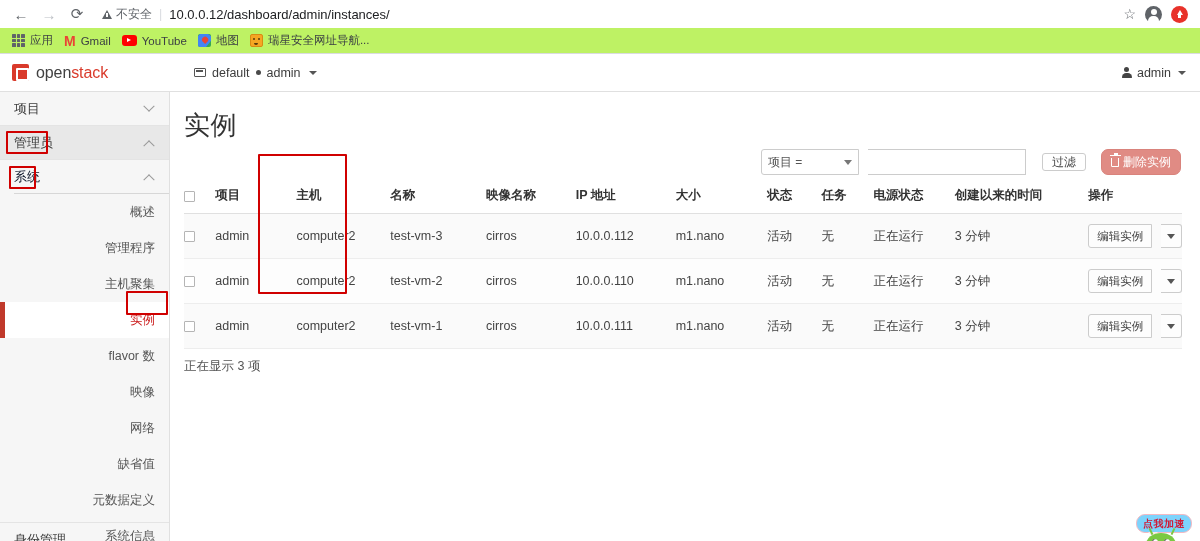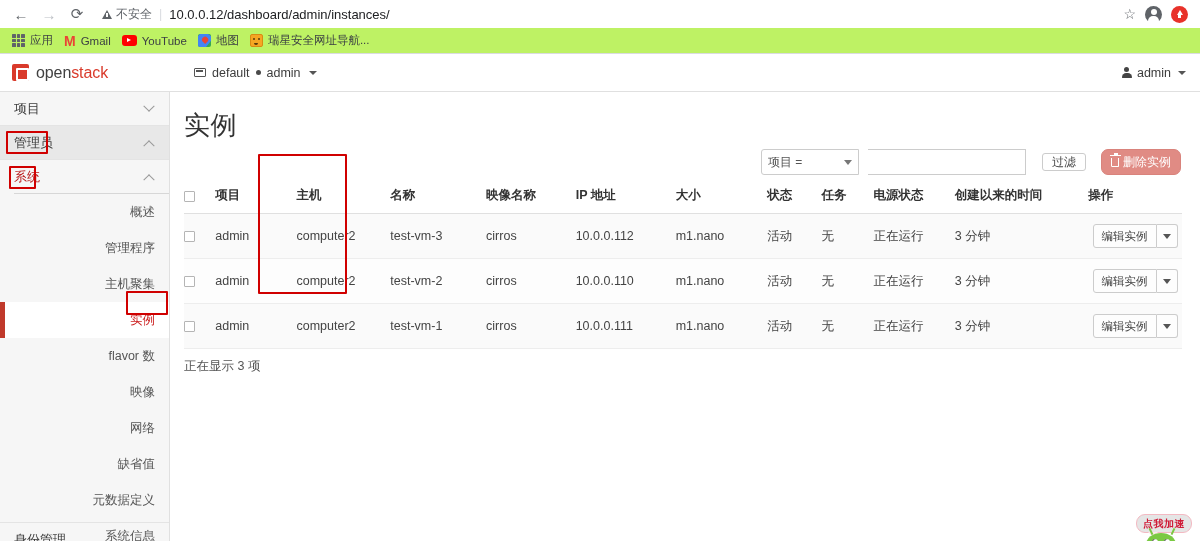--- a/index.html
+++ b/index.html
@@ -184,21 +184,21 @@
   }
   .nav-group.active-group { background: #e8e8e8; }
   .chev {
     width: 8px; height: 8px; border-right: 1.4px solid #999; border-bottom: 1.4px solid #999;
     display: inline-block; margin-right: 2px;
   }
   .chev.down { transform: rotate(45deg) translate(-2px,-2px); }
   .chev.up { transform: rotate(-135deg) translate(-2px,-2px); }
   .sub-head {
     height: 34px; display:flex; align-items:center; justify-content: space-between;
-    padding: 0 14px; font-size: 13px; color:#b91c1c; background:#f6f6f6; cursor:pointer;
+    padding: 0 14px; font-size: 13px; color:#0f172a; background:#f6f6f6; cursor:pointer;
     position: relative;
   }
   .sub-head::after {
     content:""; position:absolute; left:14px; right:0; bottom:0; height:1px; background:#d7d7d7;
   }
   .nav-sub-item {
     height: 36px; display:flex; align-items:center; justify-content:flex-end;
     padding: 0 14px; font-size: 12.5px; color:#555; background:#f6f6f6; cursor:pointer;
     position: relative;
   }
@@ -281,21 +281,21 @@
   .col-name{ width: 92px; }
   .col-img { width: 86px; }
   .col-ip  { width: 96px; }
   .col-size{ width: 88px; margin-left: 33px; }
   .col-stat{ width: 52px; }
   .col-task{ width: 50px; }
   .col-pwr { width: 78px; }
   .col-time{ width: 128px; }
   .col-act { width: 90px; }
 
-  .act-group { display: flex; justify-content: center; }
+  .act-group { display: flex; justify-content: space-between; }
   .act-main {
     height: 24px; padding: 0 8px; border: 1px solid #ccc; border-radius: 3px 0 0 3px;
     background: #fdfdfd; font-size: 11.5px; color: #444; display:flex; align-items:center;
     cursor: pointer;
   }
   .act-caret-btn {
     height: 24px; width: 21px; border: 1px solid #ccc; border-left: none; border-radius: 0 3px 3px 0;
     background: #fdfdfd; display:flex; align-items:center; justify-content:center; cursor:pointer;
   }
   .act-caret {
@@ -309,21 +309,21 @@
     position: absolute; border: 2.5px solid #d00000; pointer-events: none; z-index: 50;
     border-radius: 1px;
   }
 
   
   #float-widget {
     position: absolute; right: 2px; bottom: 0px; width: 68px; height: 46px; z-index: 60;
   }
   .fw-bubble {
     position:absolute; left: 6px; top: 4px; width: 56px; height: 19px;
-    background: #e5e5e5; border: 1px solid #f3b9c2; border-radius: 9px;
+    background: #7dd3fc; border: 1px solid #f3b9c2; border-radius: 9px;
     font-size: 10px; color: #d01c38; display:flex; align-items:center; justify-content:center;
     font-weight: bold; letter-spacing: 0.5px;
   }
   .fw-bubble::after {
     content:""; position:absolute; left: 11px; bottom: -5px;
     width:0;height:0;border-left:5px solid transparent;border-right:5px solid transparent;
     border-top:5px solid #fde8ea;
   }
   .fw-body {
     position:absolute; left: 16px; top: 23px; width: 30px; height: 23px;

